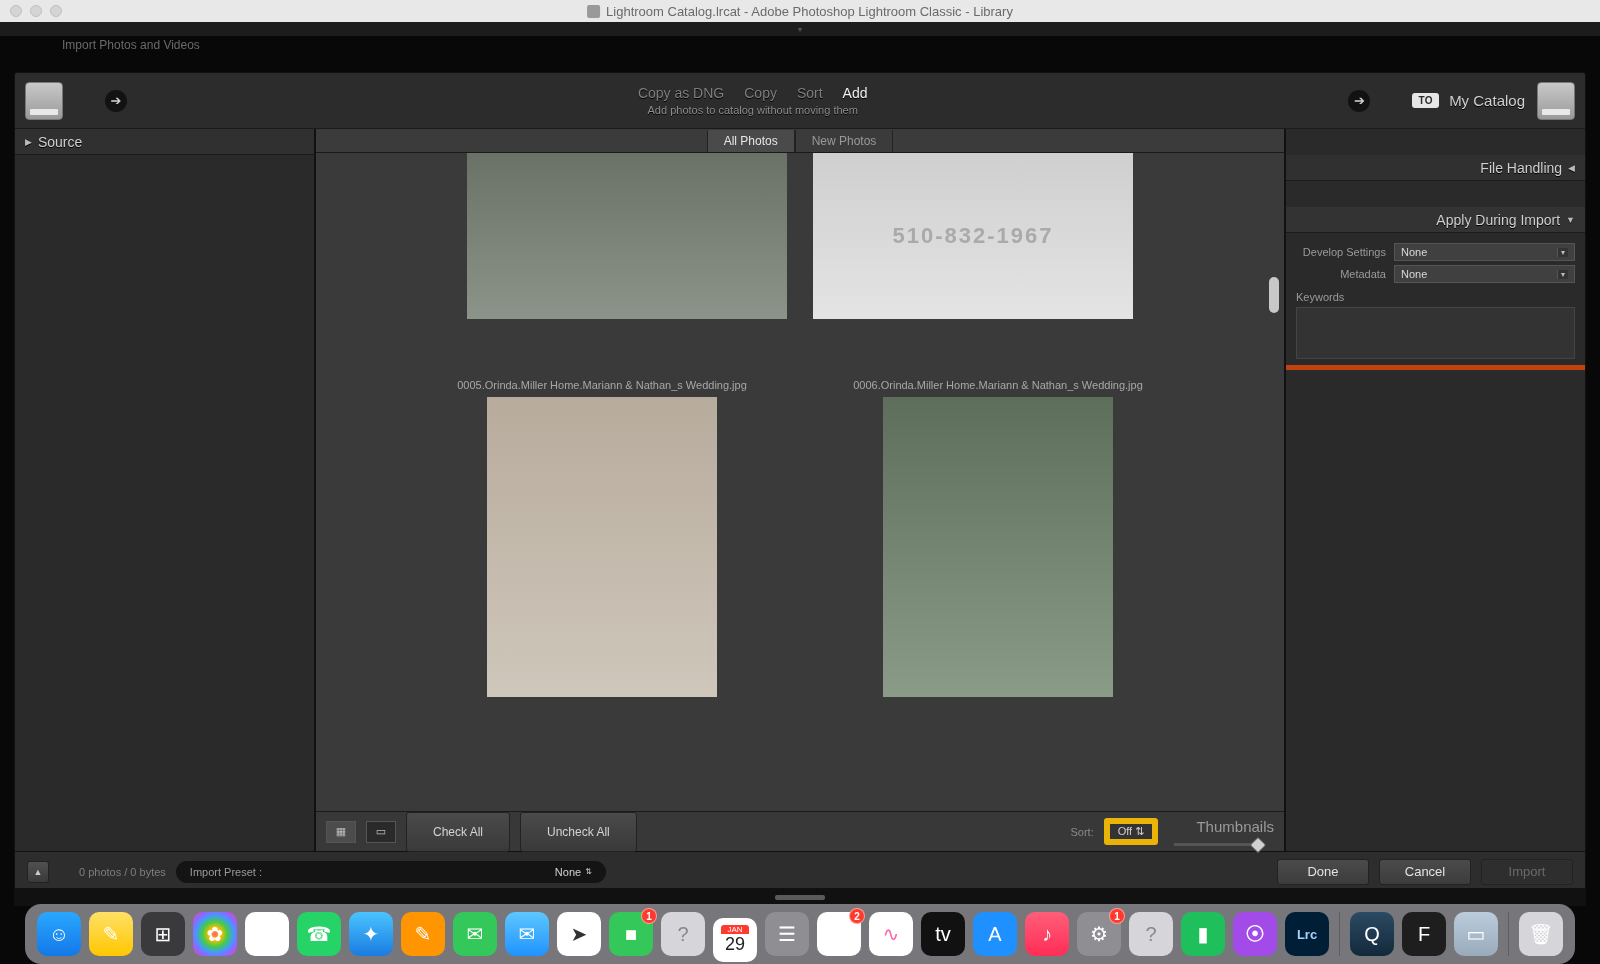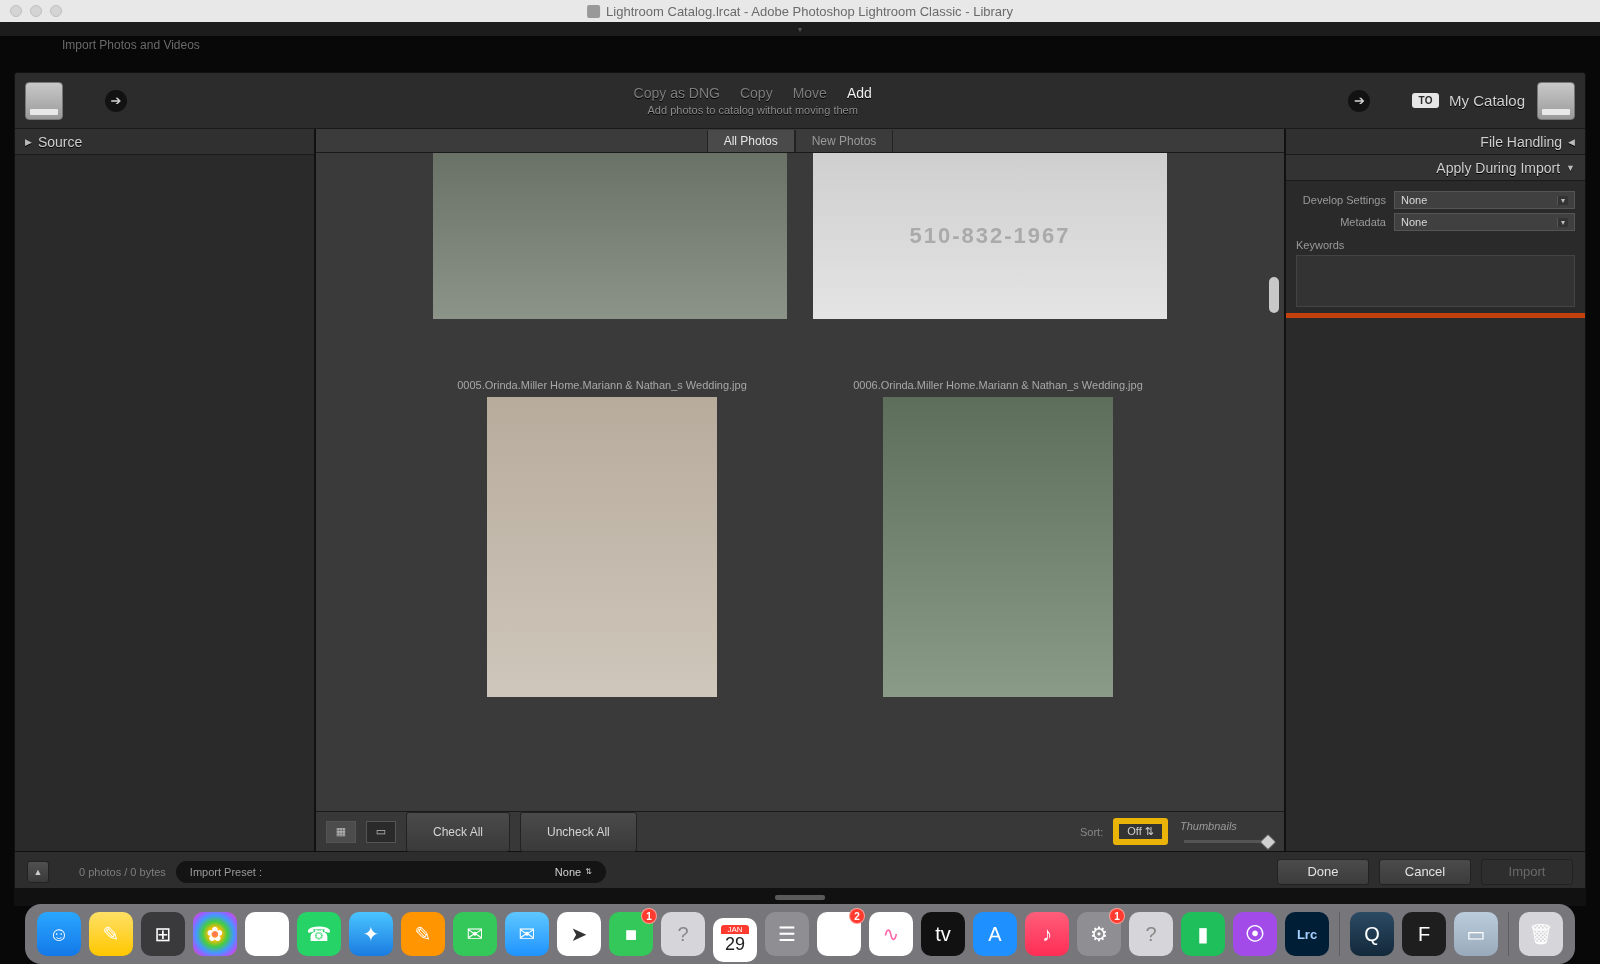--- a/index.html
+++ b/index.html
@@ -39,48 +39,48 @@
 .method-row span.active { color:#f0f0f0; }
 .method-sub { font-size:11px; color:#8c8c8c; margin-top:3px; text-shadow:0 1px #000; }
 .to-labels { display:flex; align-items:center; gap:10px; }
 
 
 .body3 { flex:1; display:flex; min-height:0; }
 .side { width:300px; background:#2a2a2a; border-right:1px solid #111; }
 .side.right { border-right:none; border-left:1px solid #111; }
 .panel-hdr { height:26px; display:flex; align-items:center; padding:0 10px; font-size:14px; color:#d0d0d0; background:#303030; border-bottom:1px solid #1a1a1a; text-shadow:0 1px #000; gap:6px;}
 .panel-hdr.left .tri{font-size:9px; color:#bbb;}
-.panel-hdr.right { justify-content:flex-end; }
+.panel-hdr.right { justify-content:flex-end;margin-top:26px; }
 .panel-hdr.right .tri{font-size:9px; color:#bbb;}
 
 .center { flex:1; display:flex; flex-direction:column; background:#353535; border-left:1px solid #111; border-right:1px solid #111; min-width:0;}
 .center-tabs { height:24px; background:#3b3b3b; display:flex; align-items:flex-end; justify-content:center; gap:0; border-bottom:1px solid #1a1a1a; font-size:12px; }
 .center-tab { padding:4px 16px; color:#9a9a9a; border-left:1px solid #222; border-right:1px solid #222; cursor:pointer; }
 .center-tab.active { color:#e6e6e6; background:#4a4a4a; }
 .grid { flex:1; overflow:hidden; background:#3a3a3a; padding:0 10px; }
 .grid-row { display:flex; gap:26px; justify-content:center; }
 .thumb { background:#3f3f3f; }
-.thumb.top { width:354px; height:166px; }
+.thumb.top { width:320px; height:166px; }
 .thumb.big { width:230px; height:300px; margin-top:6px; }
 .thumb .ph { width:100%; height:100%; display:flex; align-items:center; justify-content:center; font-size:10px; color:#aaa; }
 .ph1 { background:linear-gradient(#6a7267,#8c948a); }
 .ph2 { background:linear-gradient(#cfcfcf,#e4e4e4); color:#555; flex-direction:column; gap:6px;}
 .ph3 { background:linear-gradient(#b7ab9c,#cfc7bb); }
 .ph4 { background:linear-gradient(#5d6f5a,#8a9b87); }
 .caption { text-align:center; font-size:11px; color:#a8a8a8; margin-top:60px; }
 
 
 .ctr-foot { height:40px; background:#383838; display:flex; align-items:center; gap:10px; padding:0 10px; border-top:1px solid #1a1a1a; }
 .view-toggle { width:30px; height:22px; background:#2a2a2a; border:1px solid #555; display:inline-flex; align-items:center; justify-content:center; color:#bbb; font-size:11px; }
 .view-toggle.active{ background:#4c4c4c; }
 .btn { height:40px; padding:0 26px; background:linear-gradient(#4a4a4a,#3a3a3a); border:1px solid #222; color:#d4d4d4; font-size:12px; border-radius:3px; cursor:pointer; }
 .spacer { flex:1; }
 .sort-label { font-size:11px; color:#8a8a8a; }
 .sort-val { font-size:11px; color:#d0d0d0; border:6px solid #eab308; padding:1px 8px; border-radius:3px; background:#333;}
-.thumbs-label { font-size:11px; color:#9a9a9a; margin-left:2px;font-style:italic;}
+.thumbs-label { font-size:15px; color:#9a9a9a; margin-left:28px;}
 .slider { width:90px; height:3px; background:#555; position:relative; margin-left:6px; margin-top:8px;}
 .slider::after{content:""; position:absolute; right:0; top:-4px; width:10px; height:10px; background:#d0d0d0; border:1px solid #555; border-radius:2px; transform:rotate(45deg);}
 .thumbs-block{display:flex;flex-direction:column;align-items:flex-start;}
 
 
 .rp-section { padding:6px 10px; border-bottom:5px solid #c2410c; }
 .rp-row { display:flex; align-items:center; gap:8px; margin:4px 0; }
 .rp-label { width:90px; text-align:right; font-size:11px; color:#9a9a9a; }
 .rp-select { flex:1; height:18px; background:#404040; border:1px solid #555; color:#d8d8d8; font-size:11px; display:flex; align-items:center; padding:0 6px; justify-content:space-between;}
 .rp-select::after{content:"▾"; font-size:8px; color:#bbb; background:#333; padding:0 3px; border-left:1px solid #555;}
@@ -163,21 +163,21 @@
     <div class="hdr">
       <div class="from-block">
         <div class="hd-icon"></div>
         <div class="arrow-circle">➔</div>
       </div>
 
       <div class="method-block">
         <div class="method-row">
           <span>Copy as DNG</span>
           <span>Copy</span>
-          <span>Move</span>
+          <span>Sort</span>
           <span class="active">Add</span>
         </div>
         <div class="method-sub">Add photos to catalog without moving them</div>
       </div>
 
       <div class="to-block">
         <div class="arrow-circle right">➔</div>
         <div class="to-labels">
           <span class="pill">TO</span>
           <span class="hd-name">My Catalog</span>

